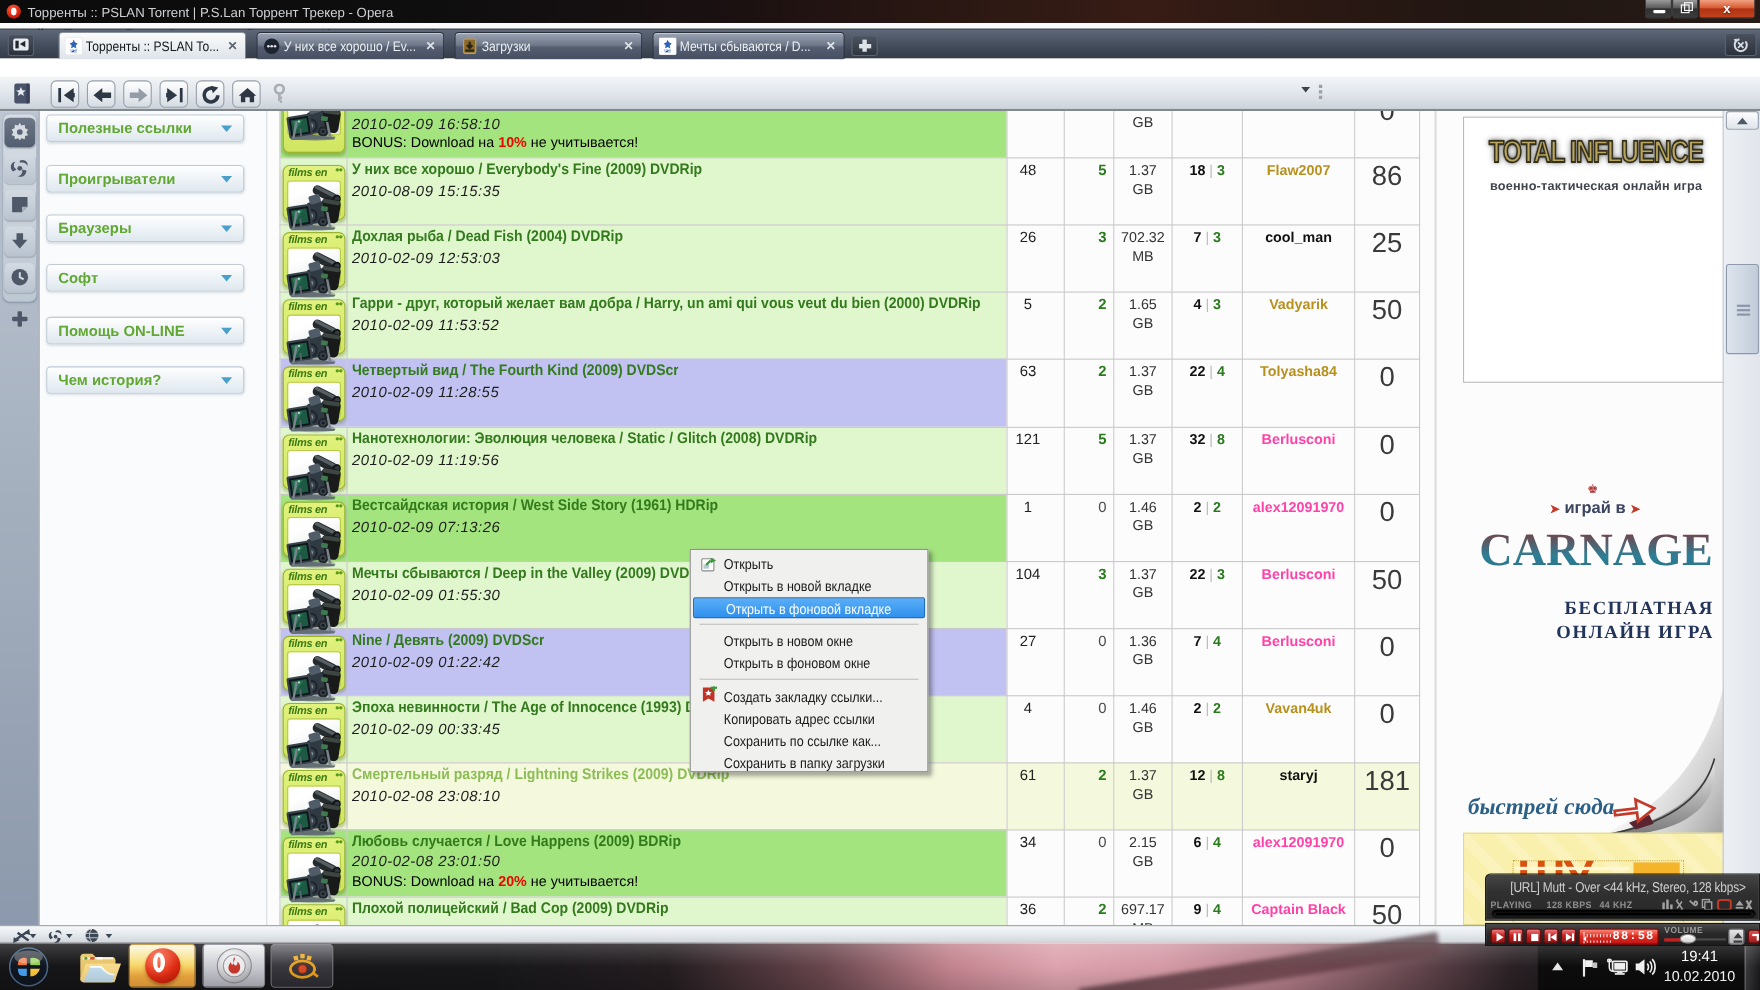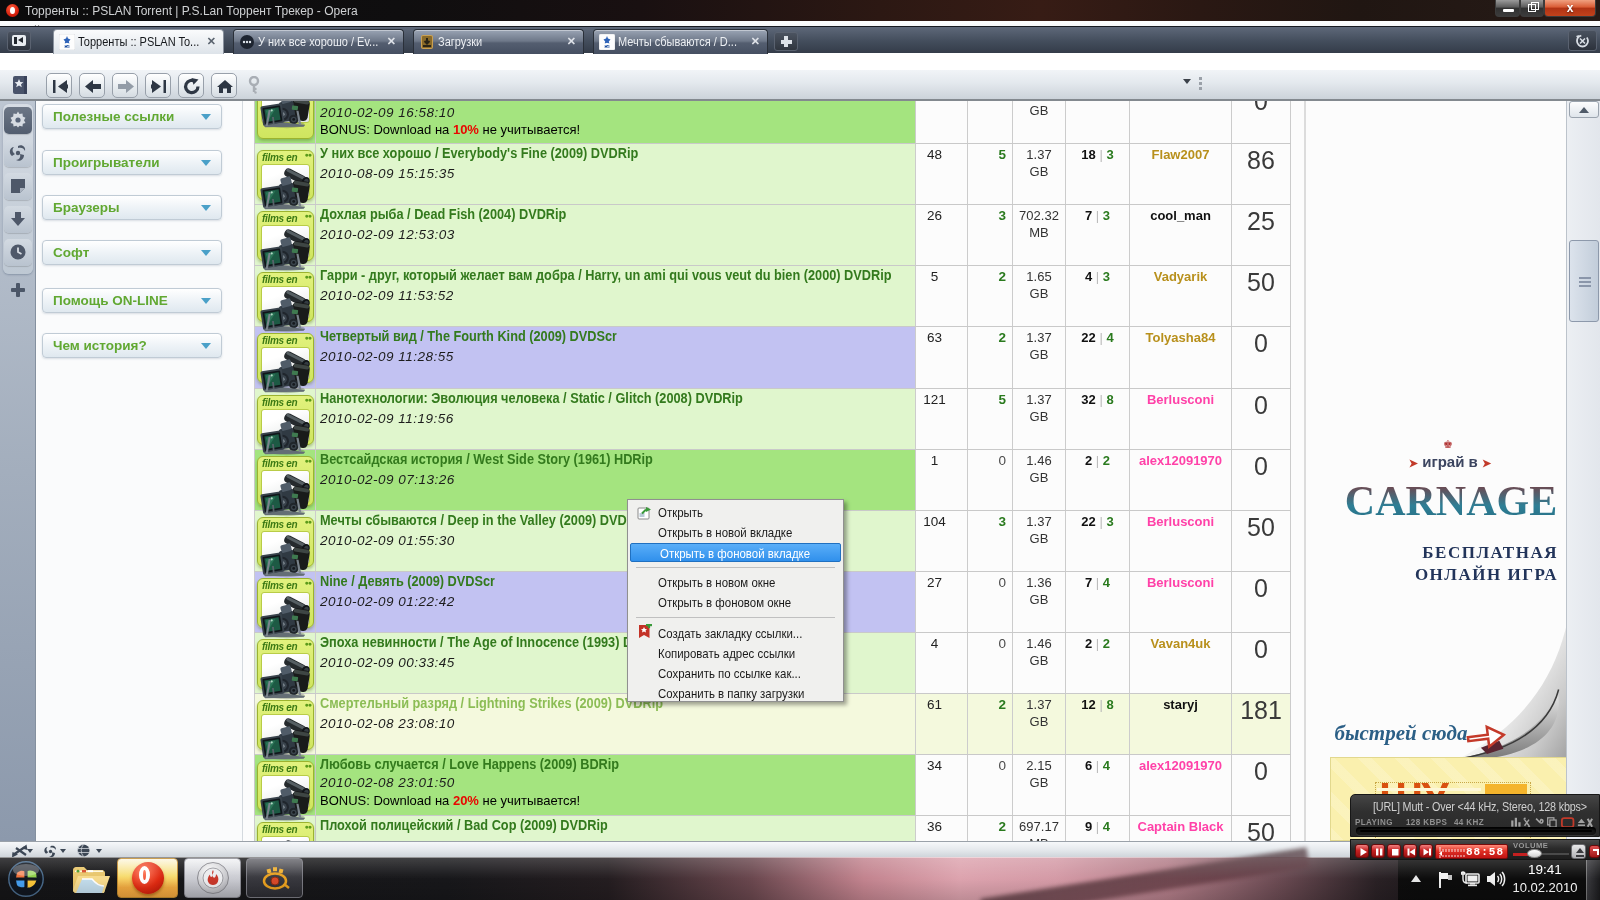--- a/index.html
+++ b/index.html
@@ -611,20 +611,24 @@
 
   <div class="t-title" style="top:716px">Плохой полицейский / Bad Cop (2009) DVDRip</div>
   <div class="c2" style="top:718px">36</div>
     <div class="c3" style="top:718px">2</div>
   <div class="c4" style="top:717px">697.17<br>MB</div>
   <div class="c5" style="top:718px"><b>9</b> | <i>4</i></div>
   <div class="c6 pink" style="top:718px">Captain Black</div>
   <div class="c7" style="top:717px">50</div>
 
   <div id="divider"></div>
+  <div id="ad1">
+      <div class="lg">TOTAL INFLUENCE</div>
+      <div class="sb">военно-тактическая онлайн игра</div>
+    </div>
   <div id="ad2">
     <div class="abs" style="left:1443px;top:337px;font-size:11px;color:#b03030">♚</div>
     <div class="abs" style="left:1392px;top:352px;width:116px;text-align:center;font-size:15px;font-weight:bold;color:#3c4560"><span style="color:#c23a2a;font-size:11px">➤</span> играй в <span style="color:#c23a2a;font-size:11px">➤</span></div>
     <div class="abs" style="left:1333px;top:376px;width:236px;text-align:center;font-size:42px;font-weight:bold;font-family:'Liberation Serif',serif;letter-spacing:0px;white-space:nowrap;background:linear-gradient(180deg,#8a3030,#2e7f96 60%,#266b80);-webkit-background-clip:text;background-clip:text;color:transparent">CARNAGE</div>
     <div class="abs" style="left:1398px;top:442px;width:160px;text-align:right;font-size:17px;font-weight:bold;font-family:'Liberation Serif',serif;color:#22345a;letter-spacing:1.5px">БЕСПЛАТНАЯ</div>
     <div class="abs" style="left:1398px;top:464px;width:160px;text-align:right;font-size:17px;font-weight:bold;font-family:'Liberation Serif',serif;color:#22345a;letter-spacing:1.5px">ОНЛАЙН ИГРА</div>
     <svg class="abs" style="left:1440px;top:458px" width="135" height="212" viewBox="0 0 132 200">
       <defs>
         <linearGradient id="curlg" x1="0" y1="0" x2="1" y2="1">
           <stop offset="0" stop-color="#ffffff"></stop>

